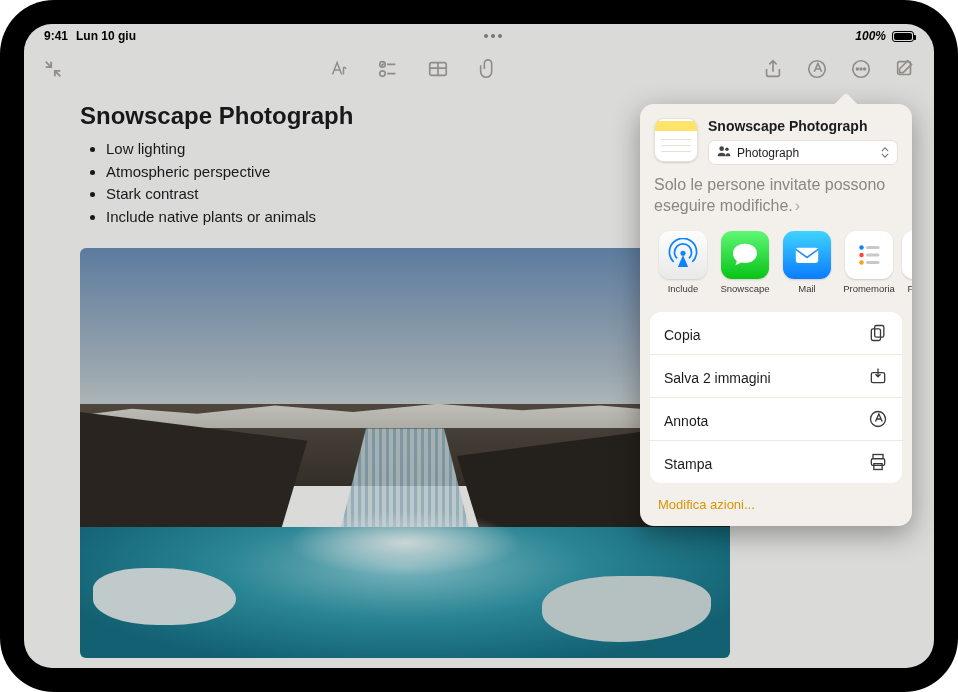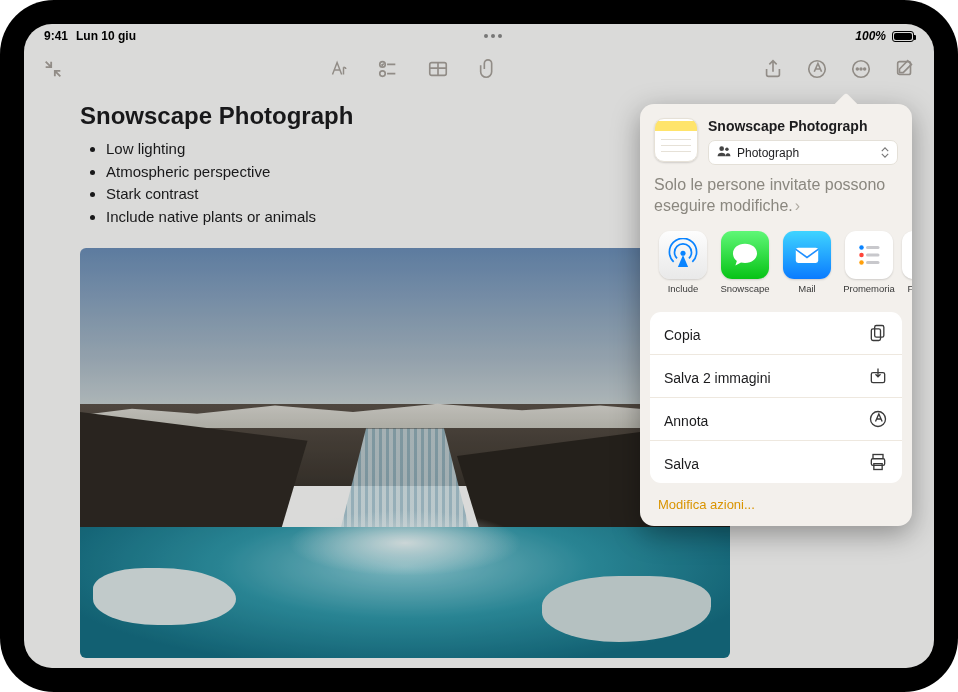--- a/index.html
+++ b/index.html
@@ -350,21 +350,21 @@
         <div class="action">
           <span>Annota</span>
           <span class="aicon">
             <svg viewBox="0 0 24 24" stroke="currentColor" stroke-width="1.6" fill="none">
                 <circle cx="12" cy="12" r="9"></circle>
                 <path d="M9 15l4-9 4 9M10.5 12h5"></path>
               </svg>
           </span>
         </div>
         <div class="action">
-          <span>Salva</span>
+          <span>Stampa</span>
           <span class="aicon">
             <svg viewBox="0 0 24 24" stroke="currentColor" stroke-width="1.6" fill="none">
                 <rect x="6" y="3" width="12" height="5"></rect>
                 <rect x="4" y="8" width="16" height="8" rx="2"></rect>
                 <rect x="7" y="14" width="10" height="7"></rect>
               </svg>
           </span>
         </div>
       </div>
 

